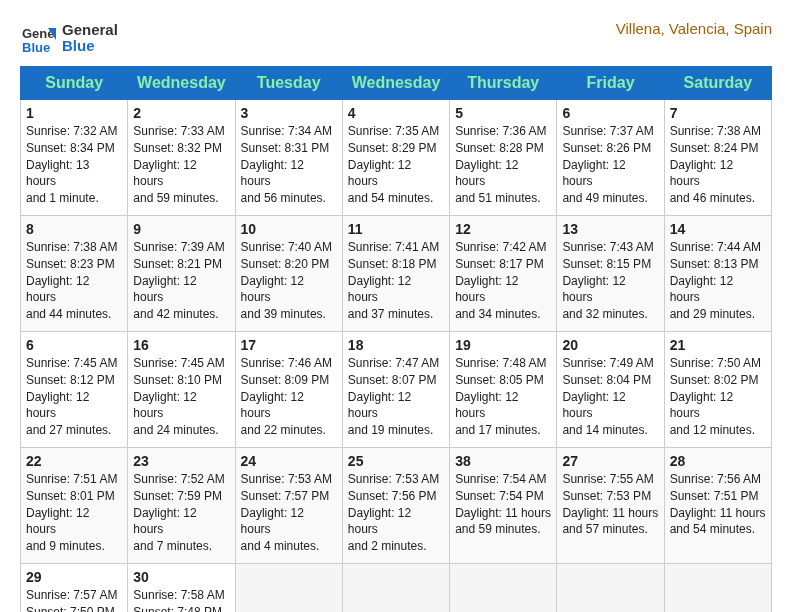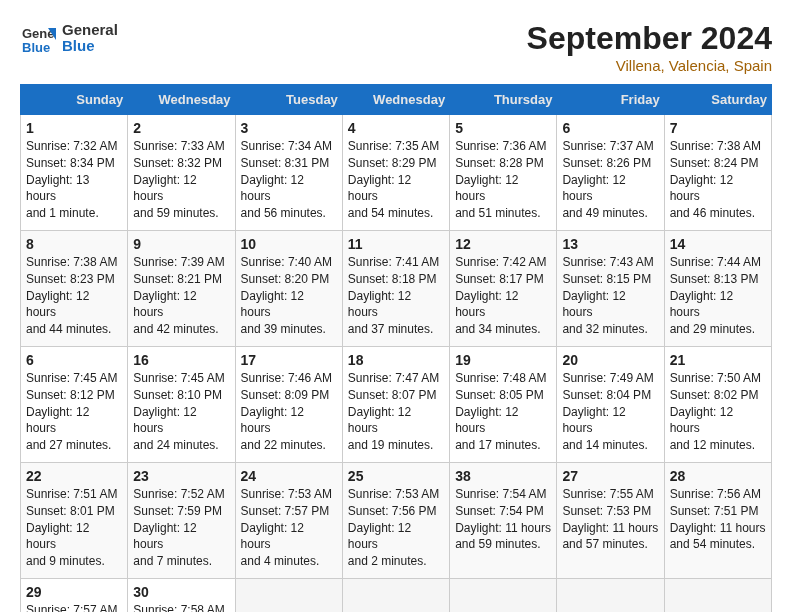--- a/index.html
+++ b/index.html
@@ -35,25 +35,25 @@
       font-size: 15px;
       color: #a16207;
     }
     table {
       width: 100%;
       border-collapse: collapse;
       table-layout: fixed;
     }
     th {
       background: #1a6fc4;
-      color: #e5e5e5;
-      font-size: 13px;
+      color: #86efac;
+      font-size: 16px;
       font-weight: bold;
       padding: 7px 4px;
-      text-align: right;
+      text-align: center;
       border: 1px solid #1a6fc4;
     }
     td {
       border: 1px solid #ccc;
       vertical-align: top;
       padding: 5px 5px 8px 5px;
       font-size: 10.5px;
       color: #222;
       background: #fff;
       min-height: 80px;
@@ -78,21 +78,20 @@
       <text x="2" y="18" font-size="13" font-weight="bold" fill="#333">General</text>
       <text x="2" y="32" font-size="13" font-weight="bold" fill="#1a6fc4">Blue</text>
       <polygon points="28,8 36,8 36,20" fill="#1a6fc4"></polygon>
     </svg>
     <div>
       <div style="font-size:15px;font-weight:bold;color:#333;line-height:1.1;">General</div>
       <div style="font-size:15px;font-weight:bold;color:#1a6fc4;line-height:1.1;">Blue</div>
     </div>
   </div>
   <div class="title-block">
-    <div class="month-title">September 2024</div>
     <div class="location-title">Villena, Valencia, Spain</div>
   </div>
 </div>
 
 <table>
   <thead>
     <tr>
     <th>Sunday</th>
         <th>Wednesday</th>
         <th>Tuesday</th>

